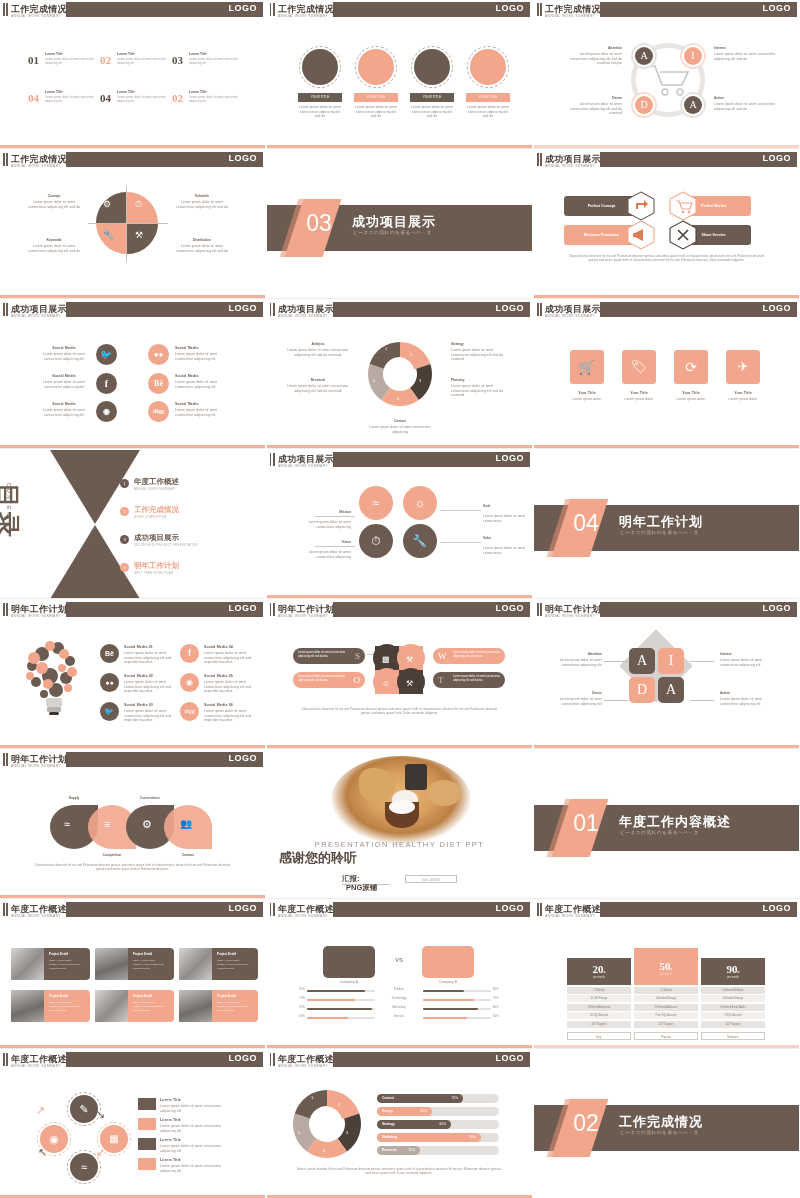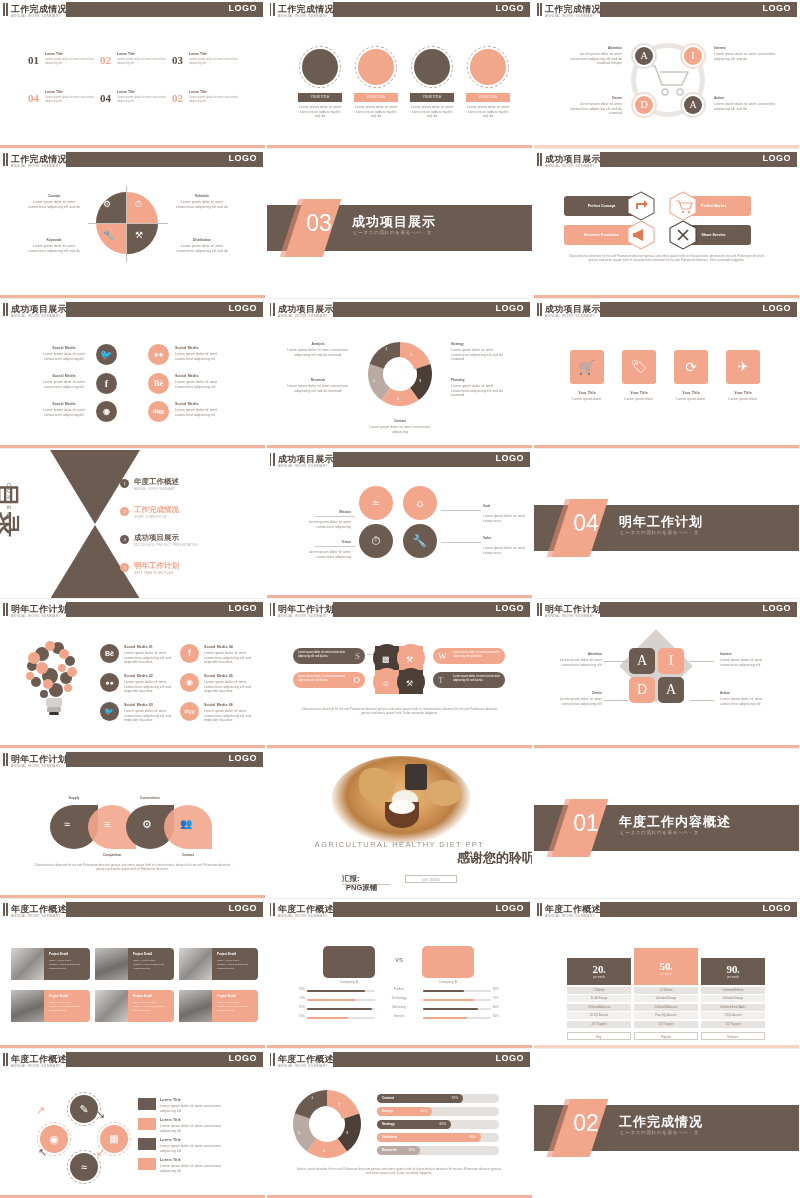--- a/index.html
+++ b/index.html
@@ -72,21 +72,21 @@
   .ct-item  { position:absolute; left:120px; width:120px; height:22px; }
   .ct-item .bul { position:absolute; left:0; top:3px; width:9px;height:9px;border-radius:50%;background:#6b5b51;
      color:#fff; font-size:4px; text-align:center; line-height:9px; }
   .ct-item.p .bul { background:#f2a68c; }
   .ct-item .cn { position:absolute; left:14px; top:1px; font-size:7.5px; font-weight:bold; color:#6b5b51; }
   .ct-item.p .cn { color:#f2a68c; }
   .ct-item .en { position:absolute; left:14px; top:11px; font-size:2.8px; color:#b2a79f; letter-spacing:.3px; }
 
   
   .ty-en { position:absolute; left:0; top:90px; width:265px; text-align:center; font-size:7.5px; color:#9c918a; letter-spacing:1.4px;}
-  .ty-cn { position:absolute; left:3px; top:99px; width:265px; text-align:right; font-size:13px; font-weight:bold; color:#5b4d45;}
+  .ty-cn { position:absolute; left:12px; top:99px; width:265px; text-align:left; font-size:13px; font-weight:bold; color:#5b4d45;}
   .ty-rep{ position:absolute; left:75px; top:124px; font-size:7.5px; font-weight:bold; color:#4b3f38; }
   .ty-rep2{position:absolute; left:79px; top:133px; font-size:7.5px; font-weight:bold; color:#4b3f38; }
   .ty-box{ position:absolute; left:138px; top:125px; width:52px; height:8px; border:.6px solid #c9c2bc;}
   .ty-box span{ font-size:3px; color:#a2988f; display:block; text-align:center; line-height:8px;}
   .ty-ul { position:absolute; left:75px; top:134px; width:48px; height:.6px; background:#c9c2bc;}
 
   
   .pr-col { position:absolute; width:64px; }
   .pr-head{ height:27px; position:relative; }
   .pr-head .v { position:absolute; left:0; top:5px; width:64px; text-align:center; font-size:11px; font-weight:bold; color:#fff; font-family:"Liberation Serif",serif;}
@@ -648,21 +648,21 @@
   </div>
 
   <div class="slide">
     <div class="foodimg" style="left:64px;top:6px;width:140px;height:88px"></div>
     <div class="c" style="left:92px;top:18px;width:36px;height:34px;border-radius:40% 60% 50% 50%;background:#d8a764"></div>
     <div class="c" style="left:138px;top:14px;width:22px;height:26px;border-radius:3px;background:#3d3632"></div>
     <div class="c" style="left:125px;top:40px;width:26px;height:20px;border-radius:50%;background:#f4f1ea"></div>
     <div class="c" style="left:118px;top:52px;width:34px;height:26px;border-radius:0 0 50% 50%;background:#6b3f26"></div>
     <div class="c" style="left:122px;top:50px;width:26px;height:14px;border-radius:50%;background:#fdfbf7"></div>
     <div class="c" style="left:160px;top:30px;width:34px;height:26px;border-radius:50%;background:#dba96b"></div>
-    <div class="ty-en">AGRICULTURAL HEALTHY DIET PPT</div>
+    <div class="ty-en">PRESENTATION HEALTHY DIET PPT</div>
     <div class="ty-cn">感谢您的聆听</div>
     <div class="ty-rep">汇报:</div>
     <div class="ty-ul"></div>
     <div class="ty-rep2">PNG派铺</div>
     <div class="ty-box">
         <span>日期: 2019/12</span>
       </div>
   </div>
 
   <div class="slide">

